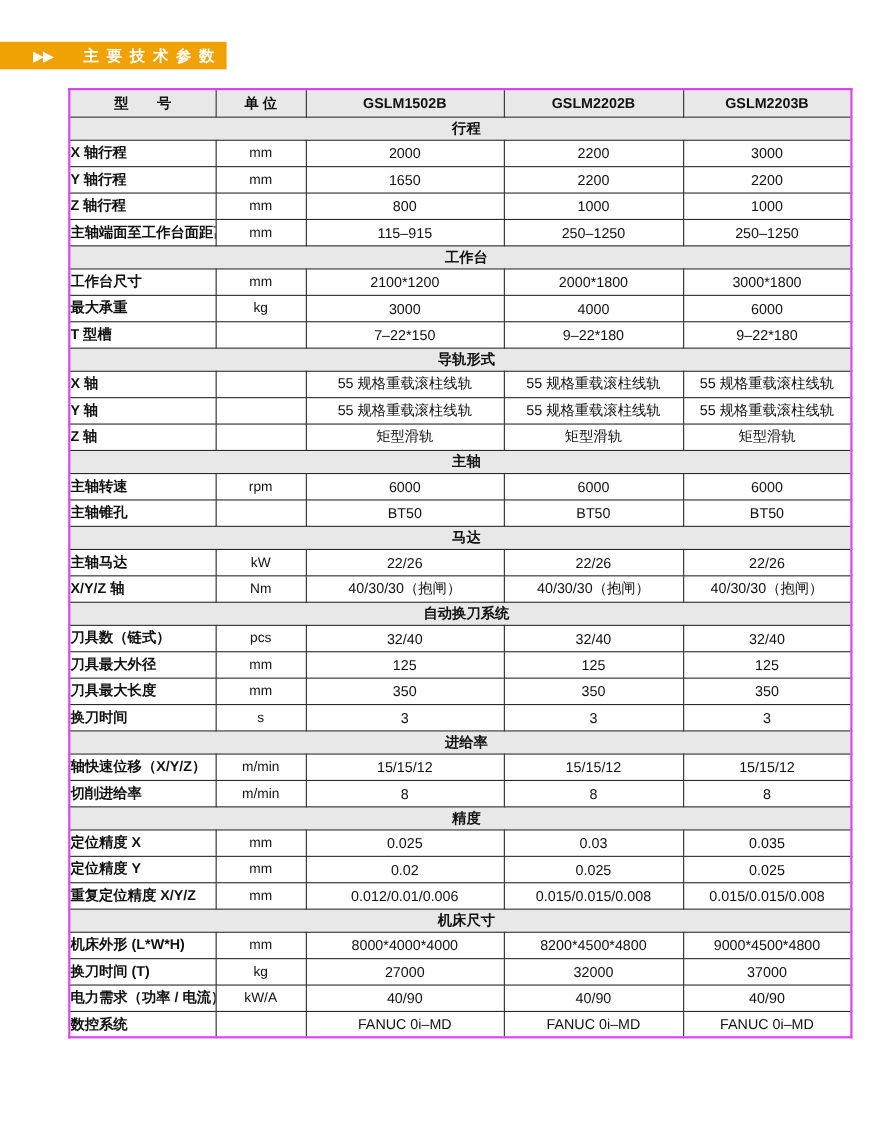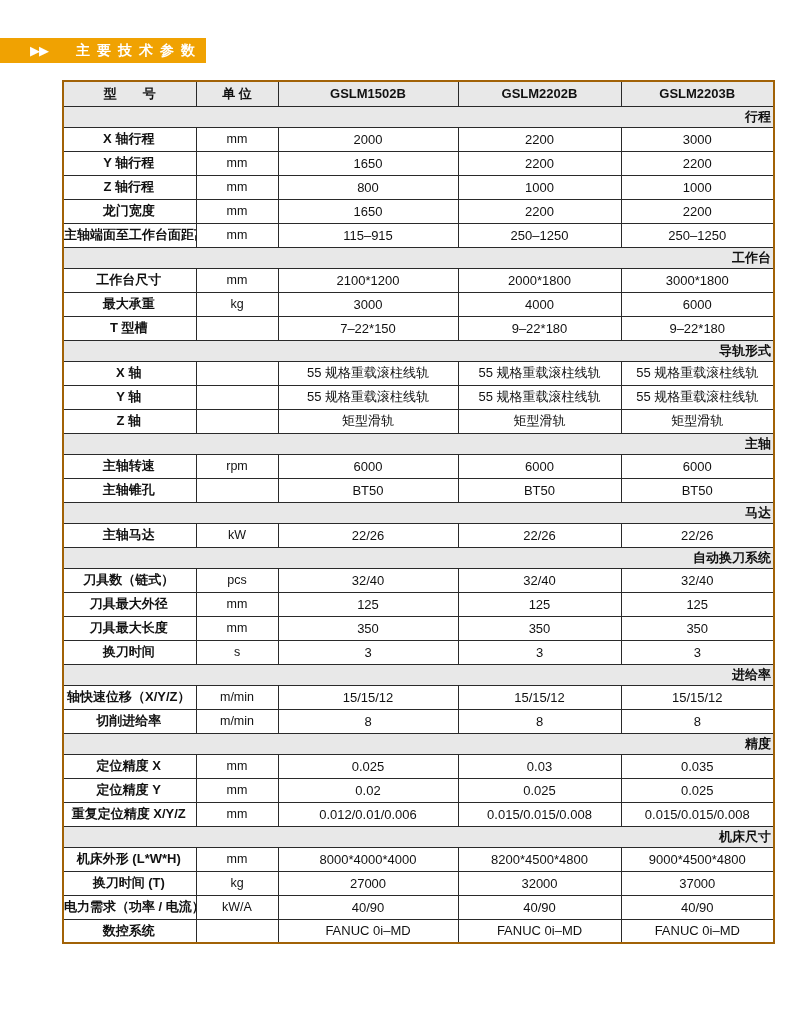--- a/index.html
+++ b/index.html
@@ -12,35 +12,35 @@
     position:absolute;left:0;top:38px;width:206px;height:25px;
     background:#F0A202;color:#ffffff;
     display:flex;align-items:center;box-sizing:border-box;
   }
   .title-arrows{margin-left:30px;font-size:13px;letter-spacing:-1px;line-height:1;}
   .title-text{margin-left:28px;font-size:14px;font-weight:bold;letter-spacing:7px;white-space:nowrap;}
 
   table.specs{
     position:absolute;left:62px;top:80px;width:711px;
     border-collapse:collapse;table-layout:fixed;
-    border:2px solid #a16207;
+    border:2px solid #d946ef;
   }
   .specs th,.specs td{
     border:1px solid #2a2a2a;
     font-size:13px;color:#111111;
     padding:0 2px;text-align:center;vertical-align:middle;
     box-sizing:border-box;overflow:hidden;white-space:nowrap;
   }
   .specs tr.header-row th{background:#E8E8E8;font-weight:bold;height:25px;}
   .specs tr.section-row td{
-    background:#E8E8E8;text-align:right;padding-left:13px;
+    background:#E8E8E8;text-align:center;padding-left:13px;
     font-weight:bold;height:21px;
   }
   .specs tr.data-row{height:24px;background:#ffffff;}
-  .specs td.label-cell{text-align:center;padding-left:0;font-weight:bold;}
+  .specs td.label-cell{text-align:left;padding-left:0;font-weight:bold;}
   .specs td.unit-cell{font-weight:normal;font-size:12.5px;text-align:center;}
   .specs td.value-cell{font-weight:normal;}
 </style>
 </head>
 <body>
 
 <div class="title-bar">
   <span class="title-arrows">▶▶</span>
   <span class="title-text">主要技术参数</span>
 </div>
@@ -79,27 +79,20 @@
         <td class="value-cell">2200</td>
       </tr>
       <tr class="data-row">
         <td class="label-cell">Z 轴行程</td>
         <td class="unit-cell">mm</td>
         <td class="value-cell">800</td>
         <td class="value-cell">1000</td>
         <td class="value-cell">1000</td>
       </tr>
       <tr class="data-row">
-        <td class="label-cell">龙门宽度</td>
-        <td class="unit-cell">mm</td>
-        <td class="value-cell">1650</td>
-        <td class="value-cell">2200</td>
-        <td class="value-cell">2200</td>
-      </tr>
-      <tr class="data-row">
         <td class="label-cell">主轴端面至工作台面距离</td>
         <td class="unit-cell">mm</td>
         <td class="value-cell">115–915</td>
         <td class="value-cell">250–1250</td>
         <td class="value-cell">250–1250</td>
       </tr>
       <tr class="section-row">
         <td colspan="5">工作台</td>
       </tr>
       <tr class="data-row">
@@ -167,20 +160,27 @@
       <tr class="section-row">
         <td colspan="5">马达</td>
       </tr>
       <tr class="data-row">
         <td class="label-cell">主轴马达</td>
         <td class="unit-cell">kW</td>
         <td class="value-cell">22/26</td>
         <td class="value-cell">22/26</td>
         <td class="value-cell">22/26</td>
       </tr>
+      <tr class="data-row">
+        <td class="label-cell">X/Y/Z 轴</td>
+        <td class="unit-cell">Nm</td>
+        <td class="value-cell">40/30/30（抱闸）</td>
+        <td class="value-cell">40/30/30（抱闸）</td>
+        <td class="value-cell">40/30/30（抱闸）</td>
+      </tr>
       <tr class="section-row">
         <td colspan="5">自动换刀系统</td>
       </tr>
       <tr class="data-row">
         <td class="label-cell">刀具数（链式）</td>
         <td class="unit-cell">pcs</td>
         <td class="value-cell">32/40</td>
         <td class="value-cell">32/40</td>
         <td class="value-cell">32/40</td>
       </tr>

